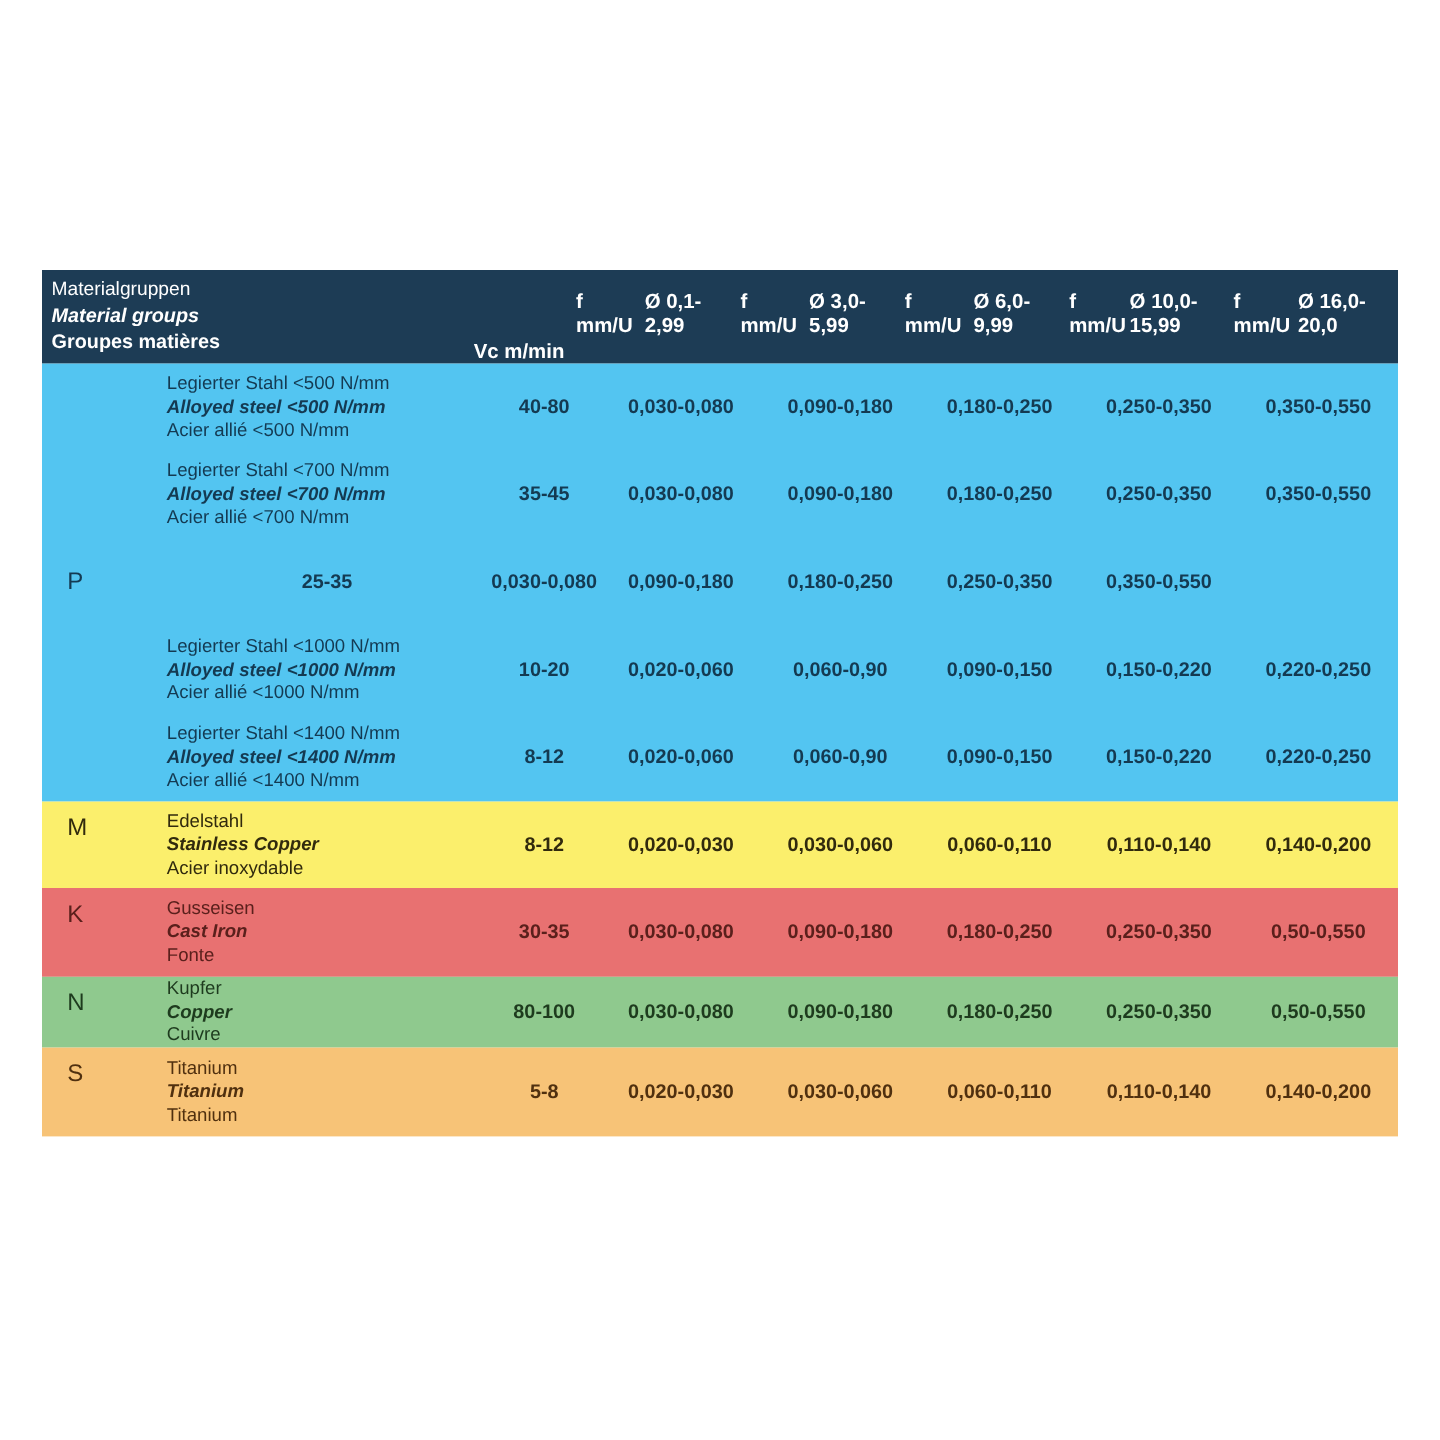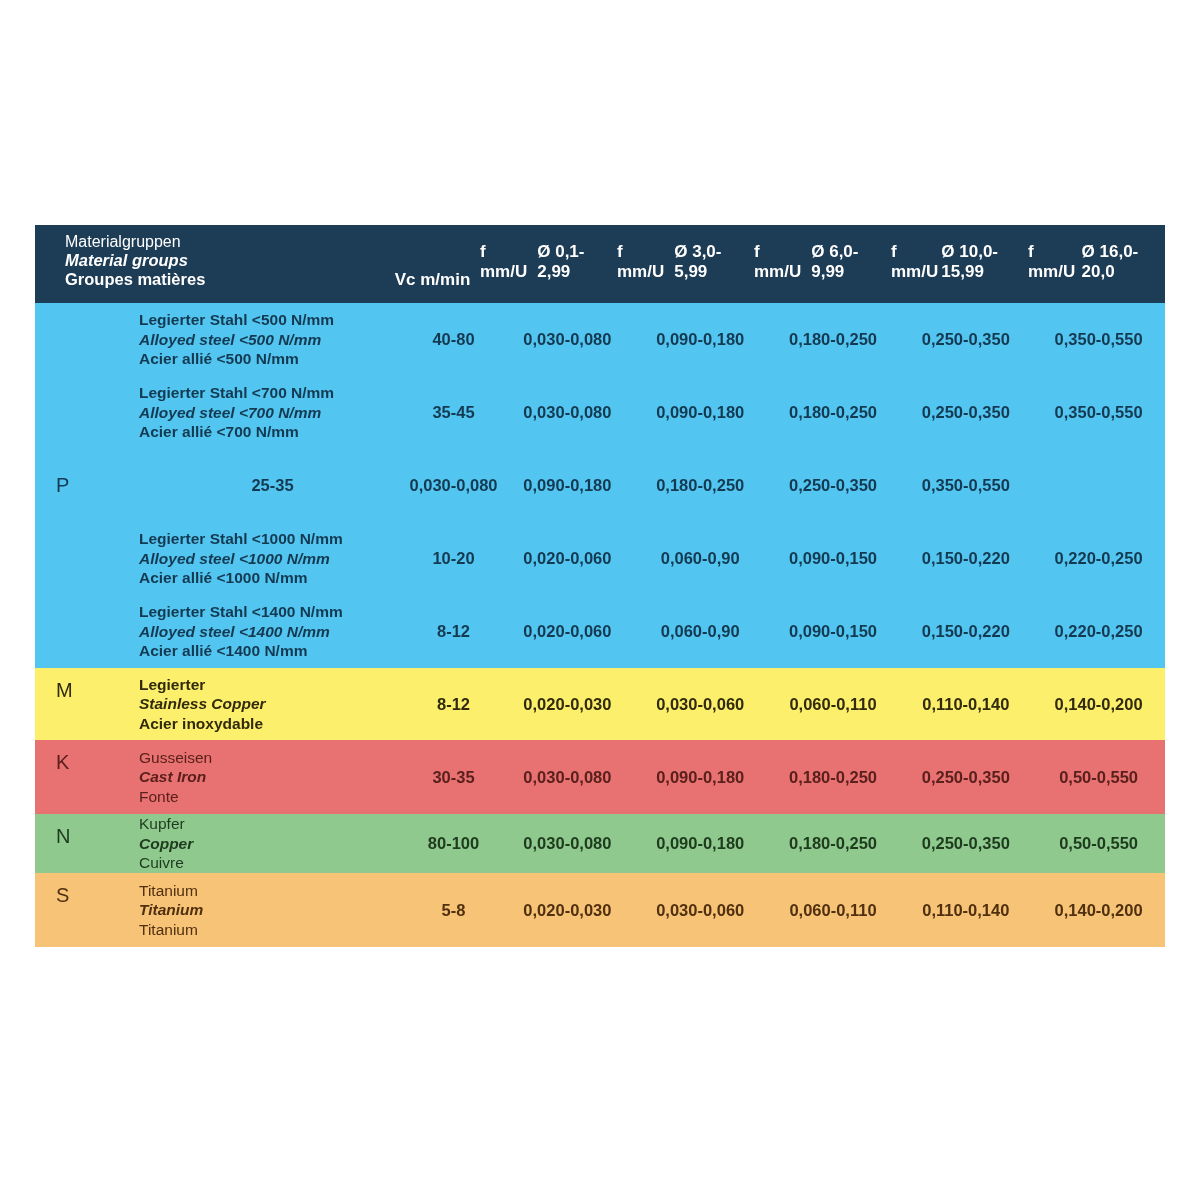--- a/index.html
+++ b/index.html
@@ -17,31 +17,31 @@
     width: 1130px;
   }
   
   .thead {
     display: grid;
     grid-template-columns: 350px 95px repeat(5, 1fr);
     height: 78px;
     color: #ffffff;
   }
   .mat-head {
-    padding: 8px 0 8px 30px;
+    padding: 8px 0 8px 8px;
     display: flex;
     flex-direction: column;
+    justify-content: space-between;
   }
   .mat-head .h-l2 { font-weight: bold; font-style: italic; font-size: 16.5px; }
   .mat-head .h-l3 { font-weight: bold; font-size: 16.5px; }
   .vc-head {
     display: flex;
     align-items: flex-end;
     justify-content: center;
-    padding-bottom: 13px;
     font-weight: bold;
     font-size: 17px;
   }
   .feed-head {
     display: flex;
     flex-direction: row;
     justify-content: space-between;
     align-items: center;
     padding: 9px 0 13px 0;
     font-weight: bold;
@@ -70,21 +70,21 @@
   .row-h73 { height: 73px; }
   .row-h72 { height: 72px; }
   .row-h78 { height: 74px; }
   .row-h79 { height: 59px; }
   .name-cell {
     line-height: 19.5px;
     font-size: 15.5px;
   }
   .nm-l1, .nm-l3 { font-weight: normal; }
   .group.names-bold .nm-l1,
-  .group.names-bold .nm-l3 { font-weight: bold; }
+  .group.names-bold .nm-l3 { font-weight: normal; }
   .nm-l2 { font-weight: bold; font-style: italic; }
   .val {
     text-align: center;
     font-weight: bold;
     font-size: 16.5px;
   }
 </style>
 </head>
 <body>
 
@@ -183,21 +183,21 @@
         <div class="val">0,220-0,250</div>
       </div>
     </div>
   </section>
 
   <section class="group single names-bold" style="background-color: rgb(251, 239, 108); color: rgb(49, 42, 13);">
     <div class="code">M</div>
     <div class="g-rows">
       <div class="trow row-h72">
         <div class="name-cell">
-          <div class="nm-l1">Legierter</div>
+          <div class="nm-l1">Edelstahl</div>
           <div class="nm-l2">Stainless Copper</div>
           <div class="nm-l3">Acier inoxydable</div>
         </div>
         <div class="val">8-12</div>
         <div class="val">0,020-0,030</div>
         <div class="val">0,030-0,060</div>
         <div class="val">0,060-0,110</div>
         <div class="val">0,110-0,140</div>
         <div class="val">0,140-0,200</div>
       </div>

